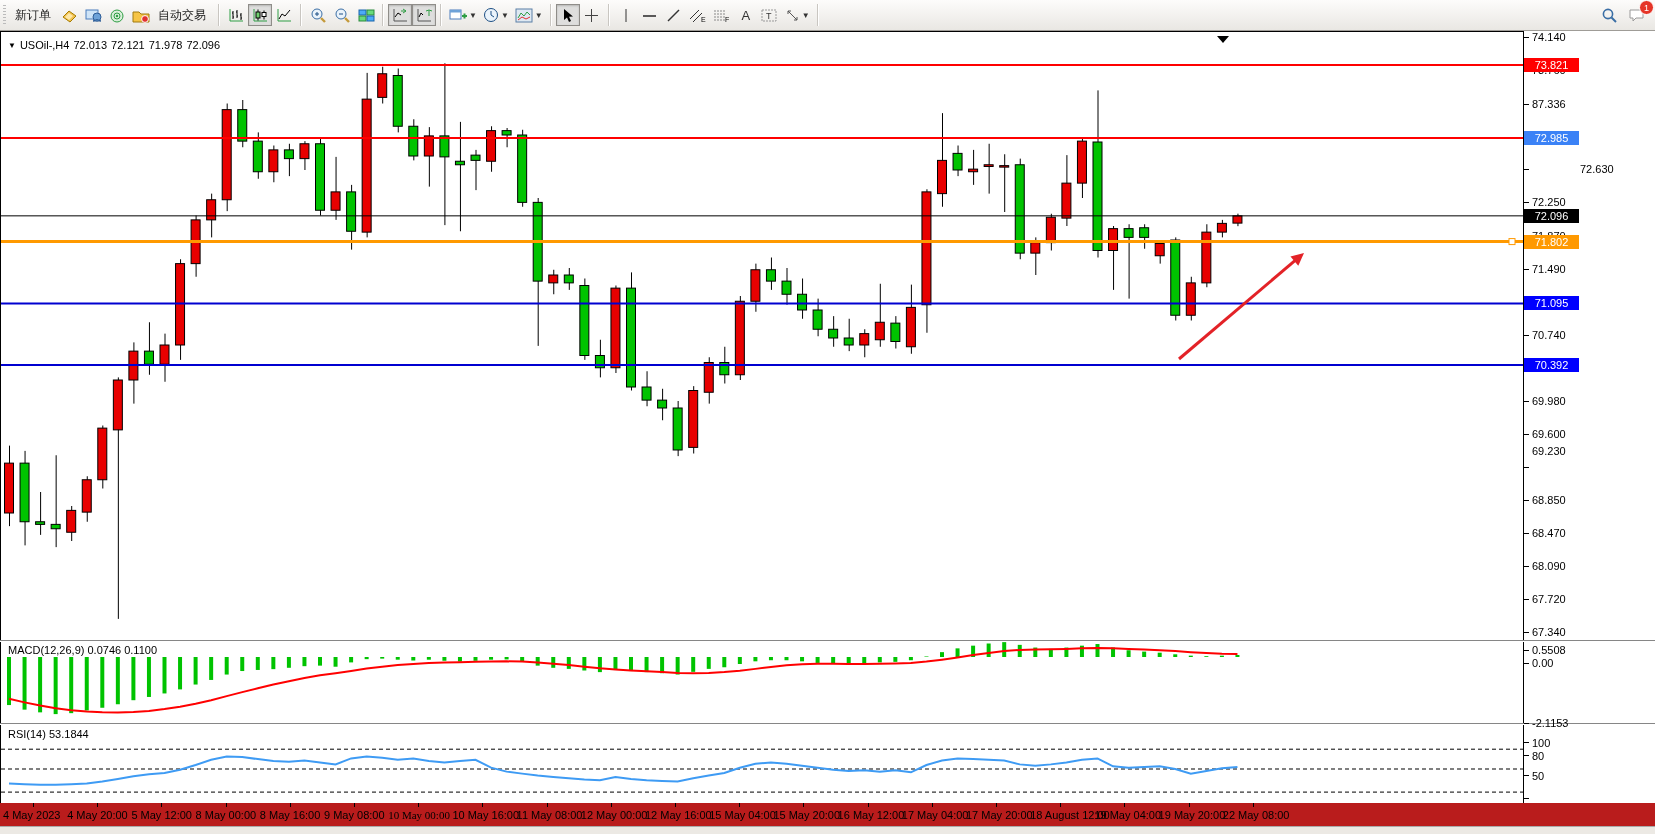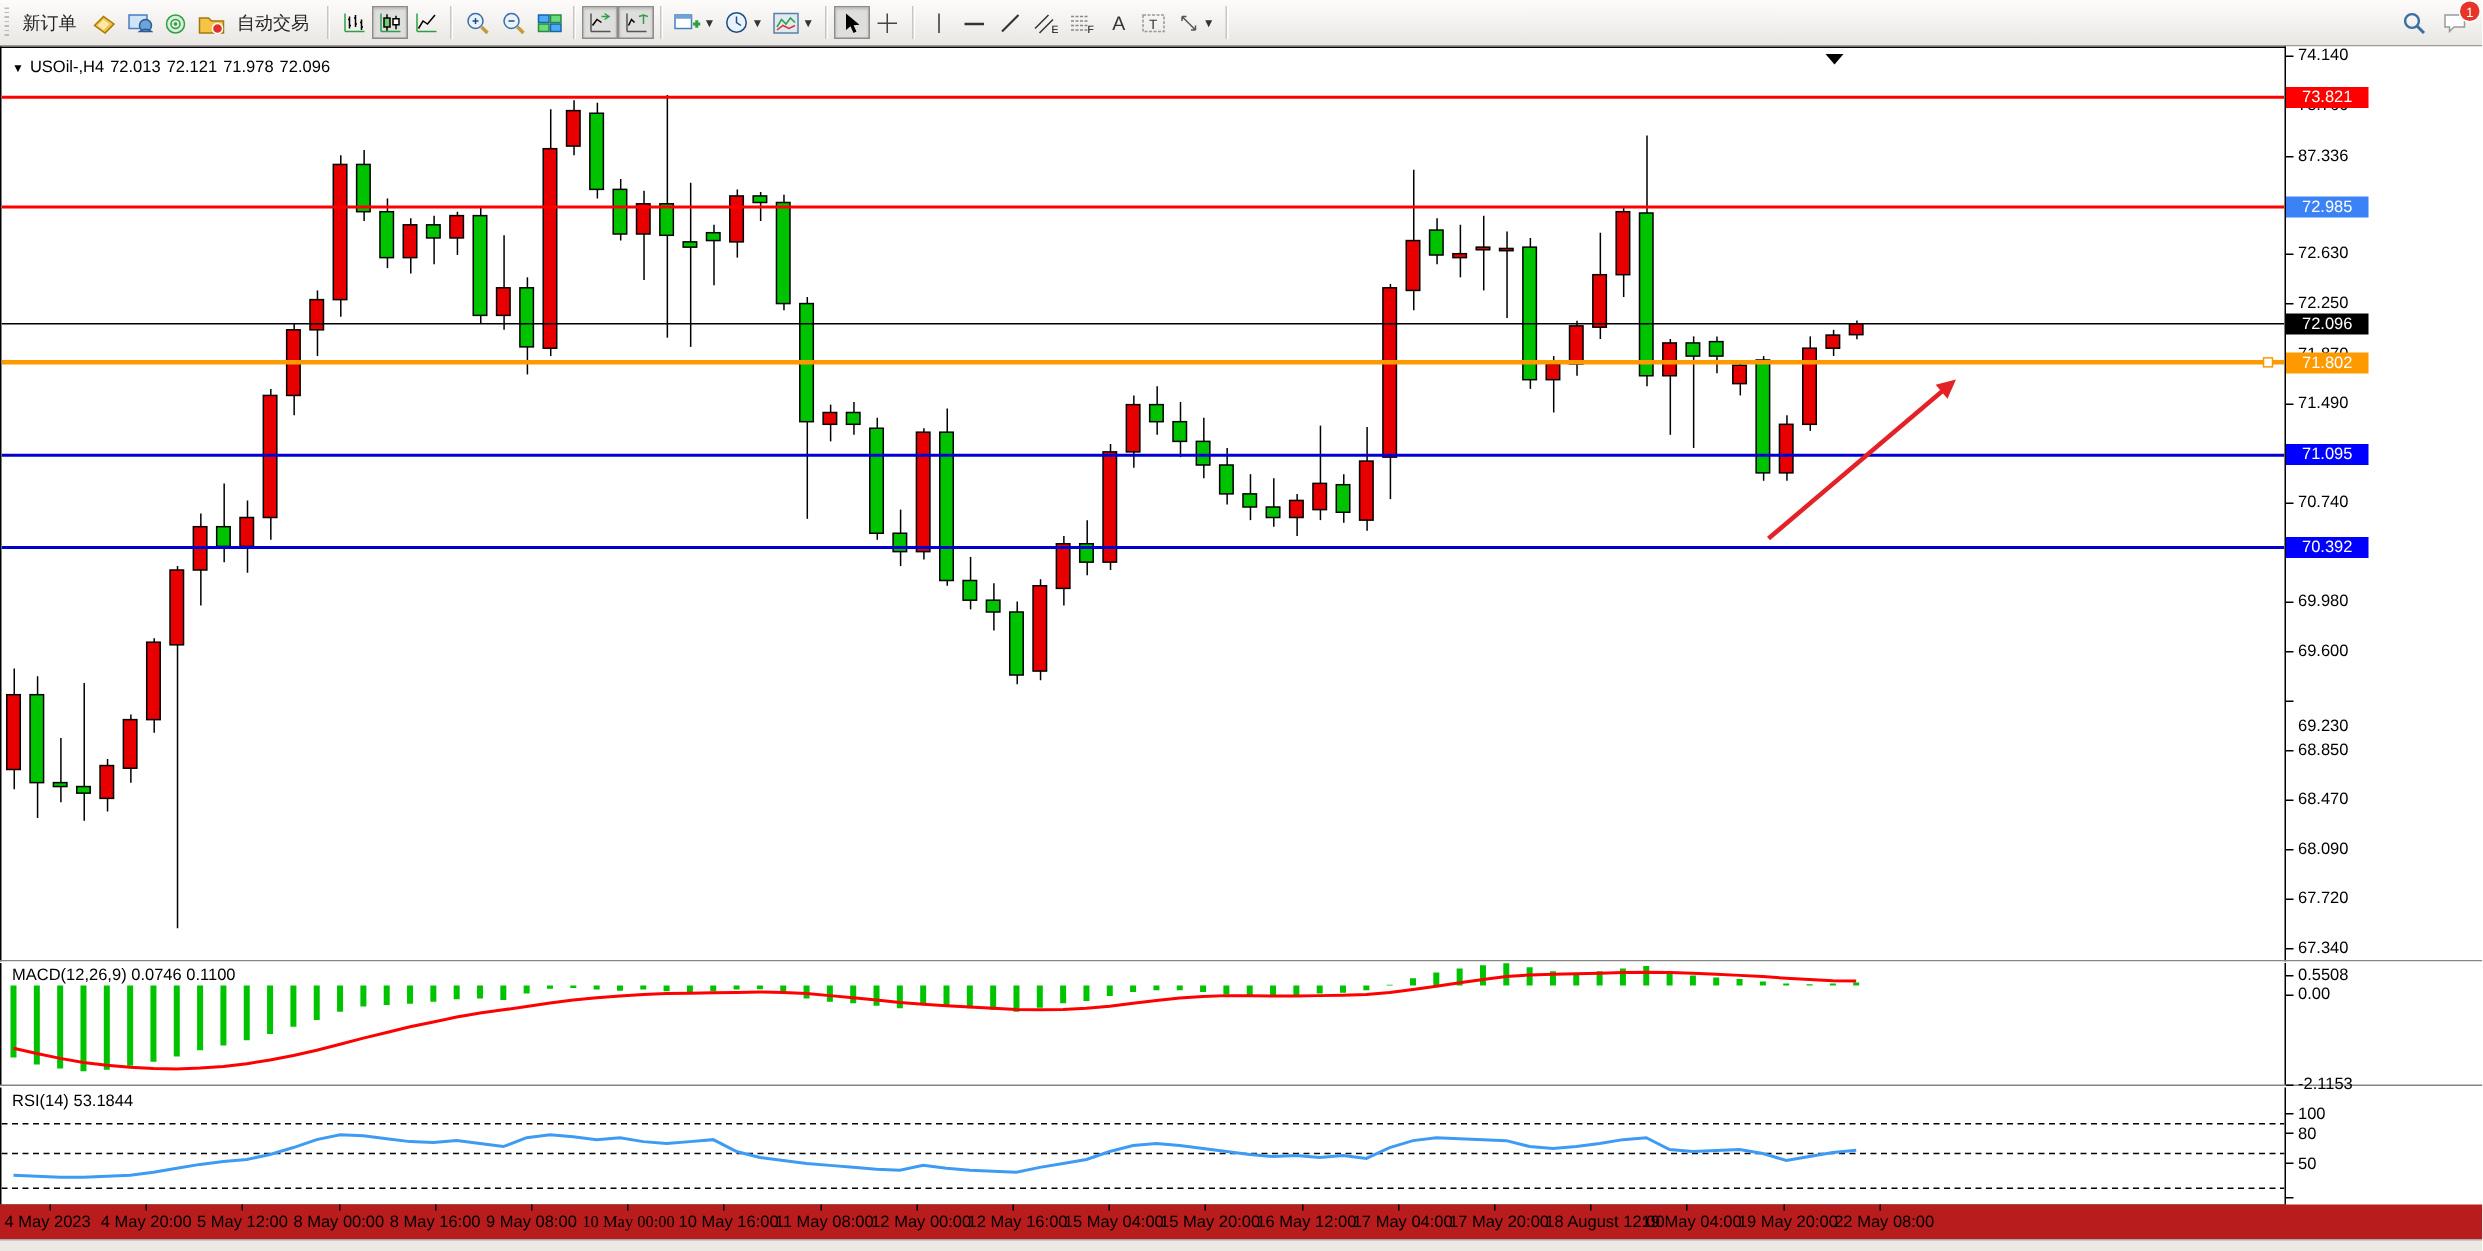--- a/index.html
+++ b/index.html
@@ -537,35 +537,35 @@
     <div class="panel-border" style="left:0;top:772px;width:1524px;height:1px"></div>
 
     <div id="price-axis">
         <div class="ax-dash" style="top: 6px;"></div>
         <div class="ax-tick-label" style="top: 0px;">74.140</div>
         <div class="ax-dash" style="top: 39.25px;"></div>
         <div class="ax-tick-label" style="top: 33.25px;">73.760</div>
         <div class="ax-dash" style="top: 72.5px;"></div>
         <div class="ax-tick-label" style="top: 66.5px;">87.336</div>
         <div class="ax-dash" style="top: 138.125px;"></div>
-        <div class="ax-tick-label" style="top: 132.125px;">72.630</div>
+        <div class="ax-tick-label" style="top: 132.125px; margin-left: 48px;">72.630</div>
         <div class="ax-dash" style="top: 171.375px;"></div>
         <div class="ax-tick-label" style="top: 165.375px;">72.250</div>
         <div class="ax-dash" style="top: 204.625px;"></div>
         <div class="ax-tick-label" style="top: 198.625px;">71.870</div>
         <div class="ax-dash" style="top: 237.875px;"></div>
         <div class="ax-tick-label" style="top: 231.875px;">71.490</div>
         <div class="ax-dash" style="top: 303.5px;"></div>
         <div class="ax-tick-label" style="top: 297.5px;">70.740</div>
         <div class="ax-dash" style="top: 370px;"></div>
         <div class="ax-tick-label" style="top: 364px;">69.980</div>
         <div class="ax-dash" style="top: 403.25px;"></div>
         <div class="ax-tick-label" style="top: 397.25px;">69.600</div>
         <div class="ax-dash" style="top: 435.625px;"></div>
-        <div class="ax-tick-label" style="top: 447px;">69.230</div>
+        <div class="ax-tick-label" style="top: 414px;">69.230</div>
         <div class="ax-dash" style="top: 468.875px;"></div>
         <div class="ax-tick-label" style="top: 462.875px;">68.850</div>
         <div class="ax-dash" style="top: 502.125px;"></div>
         <div class="ax-tick-label" style="top: 496.125px;">68.470</div>
         <div class="ax-dash" style="top: 535.375px;"></div>
         <div class="ax-tick-label" style="top: 529.375px;">68.090</div>
         <div class="ax-dash" style="top: 567.75px;"></div>
         <div class="ax-tick-label" style="top: 561.75px;">67.720</div>
         <div class="ax-dash" style="top: 601px;"></div>
         <div class="ax-tick-label" style="top: 595px;">67.340</div>

